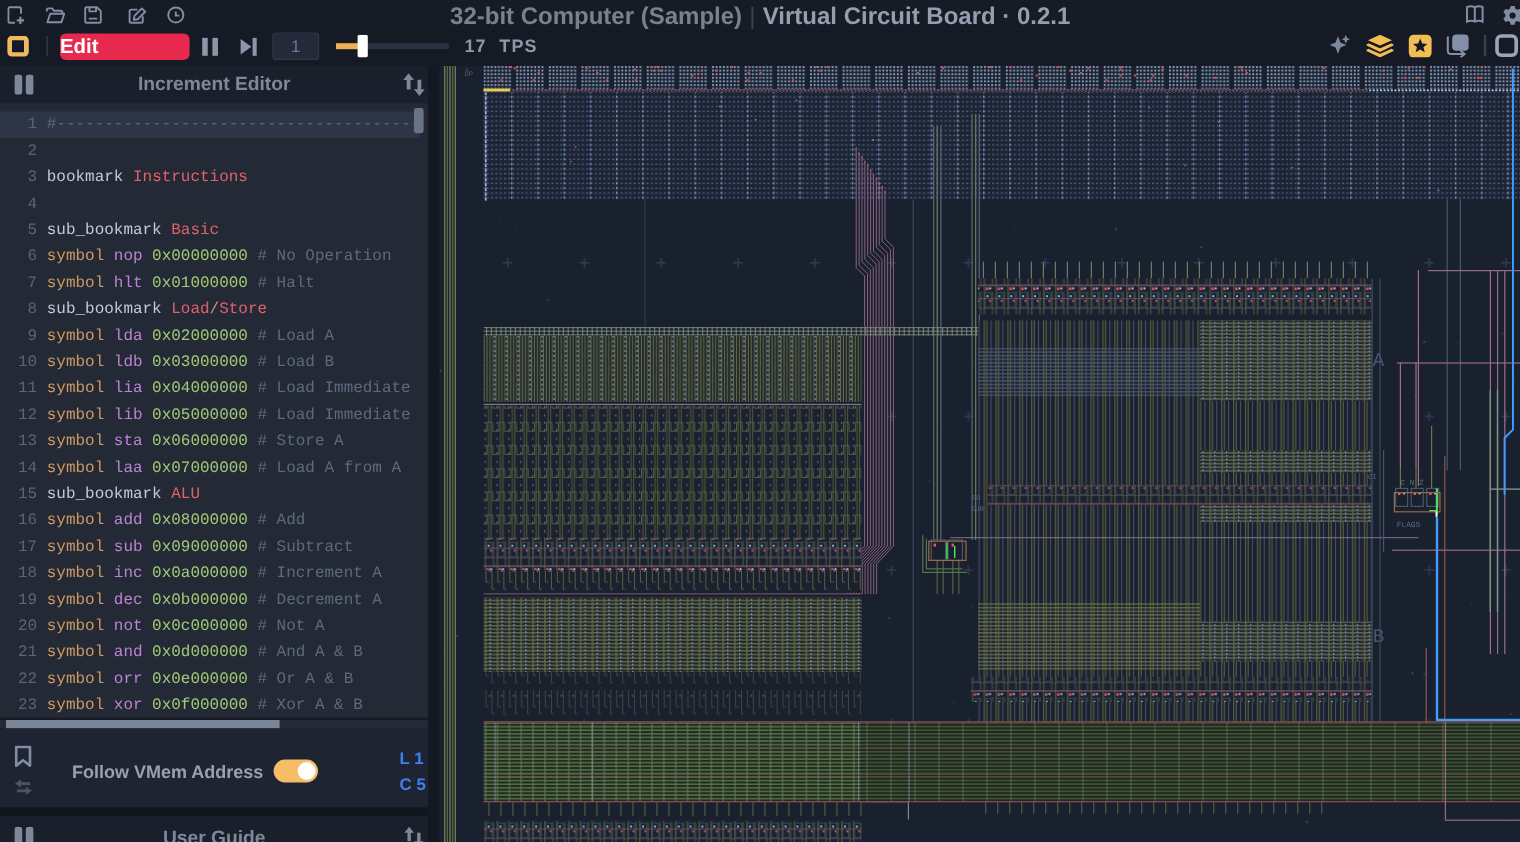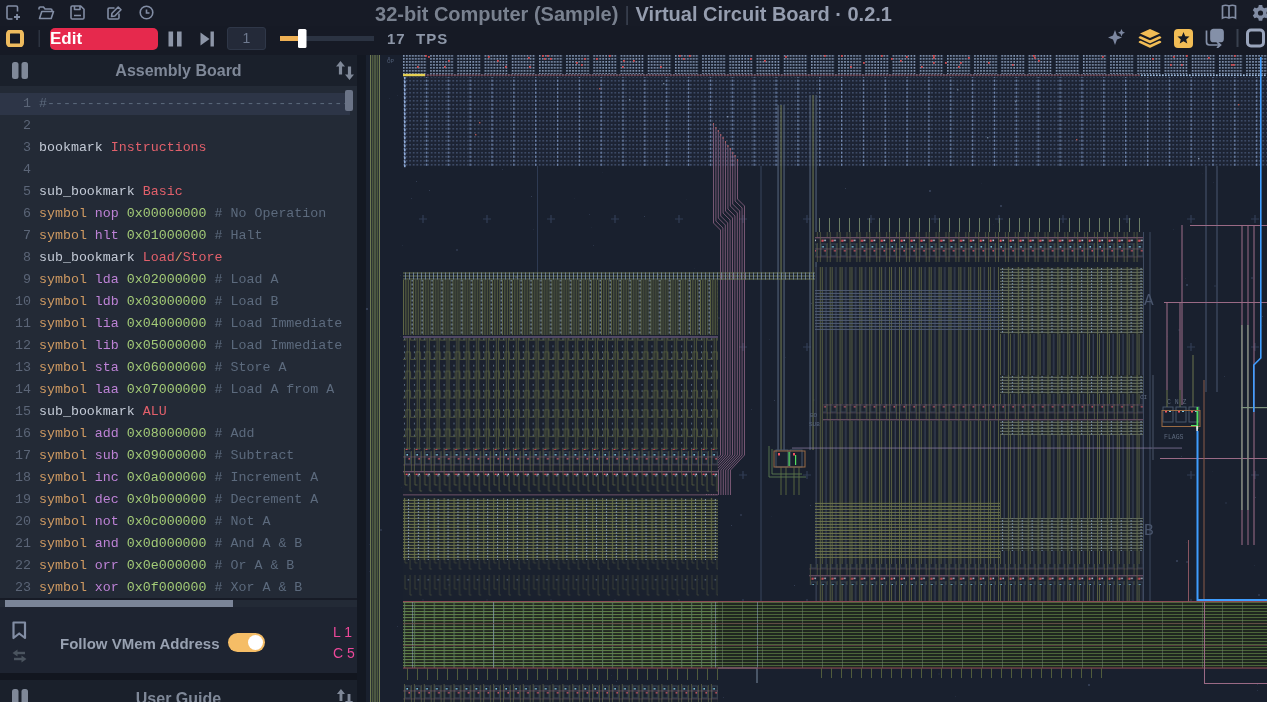--- a/index.html
+++ b/index.html
@@ -26,21 +26,21 @@
   .hl { background:#2d3547; }
   .c-kw { color:#c3cad6; } .c-red { color:#e2606b; } .c-sym { color:#cf9a62; }
   .c-mn { color:#bd82d6;margin-top:36px; } .c-hex { color:#a3cb77;margin-top:12px; } .c-cm { color:#5c6a7d; }
   #vscroll { left:345px; top:90px; width:8px; height:21px; background:#6a7386; border-radius:2px; }
   #hscroll { left:0px; top:600px; width:357px; height:7px; background:#232a36; }
   #hthumb { left:5px; top:0px; width:228px; height:7px; background:#7b8598; }
   #pfoot { left:0; top:607px; width:357px; height:66px; background:#1e2431; }
   #followlbl { left:60px; top:635px; color:#98a1b1; font-size:15px; font-weight:bold; }
   #toggle { left:228px; top:633px; width:37px; height:19px; background:#f5bd66; border-radius:9.5px; }
   #toggle .knob { position:absolute; right:2px; top:2px; width:15px; height:15px; border-radius:50%; background:#fff; }
-  .lc { position:absolute; color:#ec4899; font-size:14px; font-weight:normal; }
+  .lc { position:absolute; color:#3b82f6; font-size:14px; font-weight:bold; }
   #gap1 { left:0; top:673px; width:357px; height:7px; background:#12161f; }
   #phead2 { left:0; top:680px; width:357px; height:22px; background:#1a202b; }
   #pborder { left:357px; top:55px; width:9px; height:647px; background:#131822; }
 </style>
 </head>
 <body>
 <div id="app">
   <div id="bar1" class="abs"></div>
   <div id="bar2" class="abs"></div>
   <div id="title" class="abs">32-bit Computer (Sample)<span class="sep">|</span><b>Virtual Circuit Board · 0.2.1</b></div>
@@ -99,21 +99,21 @@
       </g>
     <g stroke="#8490a8" fill="none" stroke-width="1.7">
       <rect x="103" y="1.5" width="12" height="12" rx="2.5" fill="#8490a8"></rect>
       <path d="M98.5 2.5 V14 Q98.5 17 101.5 17 H112 M109 14 l3.5 3 -3.5 3"></path>
     </g>
     <rect x="128.5" y="1" width="2" height="18" fill="#39414f"></rect>
     <rect x="139.5" y="2" width="16" height="16" rx="3.5" fill="none" stroke="#9aa5bc" stroke-width="3"></rect>
   </svg>
 
   <div id="phead" class="abs">
-      <div class="phead-t">Assembly Board</div>
+      <div class="phead-t">Increment Editor</div>
     </div>
   <svg class="ic" style="left:12px;top:62px" width="16" height="17" viewBox="0 0 16 17" fill="#7f8898">
     <rect x="0" y="0" width="6.5" height="17" rx="2.5"></rect>
       <rect x="9.5" y="0" width="6.5" height="17" rx="2.5"></rect>
   </svg>
   <svg class="ic" style="left:336px;top:61px" width="18" height="19" viewBox="0 0 18 19" fill="#7f8898">
     <path d="M4.5 0 L9 5.6 H6.1 V13.5 H2.9 V5.6 H0 Z"></path>
     <path d="M13.5 19 L18 13.4 H15.1 V5.5 H11.9 V13.4 H9 Z"></path>
   </svg>
   <div id="code" class="abs"><div id="codelines"><div class="row hl"><span class="ln">1</span> <span class="c-cm">#--------------------------------------</span></div><div class="row"><span class="ln">2</span> </div><div class="row"><span class="ln">3</span> <span class="c-kw">bookmark </span><span class="c-red">Instructions</span></div><div class="row"><span class="ln">4</span> </div><div class="row"><span class="ln">5</span> <span class="c-kw">sub_bookmark </span><span class="c-red">Basic</span></div><div class="row"><span class="ln">6</span> <span class="c-sym">symbol </span><span class="c-mn">nop </span><span class="c-hex">0x00000000 </span><span class="c-cm"># No Operation</span></div><div class="row"><span class="ln">7</span> <span class="c-sym">symbol </span><span class="c-mn">hlt </span><span class="c-hex">0x01000000 </span><span class="c-cm"># Halt</span></div><div class="row"><span class="ln">8</span> <span class="c-kw">sub_bookmark </span><span class="c-red">Load</span><span class="c-sym">/</span><span class="c-red">Store</span></div><div class="row"><span class="ln">9</span> <span class="c-sym">symbol </span><span class="c-mn">lda </span><span class="c-hex">0x02000000 </span><span class="c-cm"># Load A</span></div><div class="row"><span class="ln">10</span> <span class="c-sym">symbol </span><span class="c-mn">ldb </span><span class="c-hex">0x03000000 </span><span class="c-cm"># Load B</span></div><div class="row"><span class="ln">11</span> <span class="c-sym">symbol </span><span class="c-mn">lia </span><span class="c-hex">0x04000000 </span><span class="c-cm"># Load Immediate</span></div><div class="row"><span class="ln">12</span> <span class="c-sym">symbol </span><span class="c-mn">lib </span><span class="c-hex">0x05000000 </span><span class="c-cm"># Load Immediate</span></div><div class="row"><span class="ln">13</span> <span class="c-sym">symbol </span><span class="c-mn">sta </span><span class="c-hex">0x06000000 </span><span class="c-cm"># Store A</span></div><div class="row"><span class="ln">14</span> <span class="c-sym">symbol </span><span class="c-mn">laa </span><span class="c-hex">0x07000000 </span><span class="c-cm"># Load A from A</span></div><div class="row"><span class="ln">15</span> <span class="c-kw">sub_bookmark </span><span class="c-red">ALU</span></div><div class="row"><span class="ln">16</span> <span class="c-sym">symbol </span><span class="c-mn">add </span><span class="c-hex">0x08000000 </span><span class="c-cm"># Add</span></div><div class="row"><span class="ln">17</span> <span class="c-sym">symbol </span><span class="c-mn">sub </span><span class="c-hex">0x09000000 </span><span class="c-cm"># Subtract</span></div><div class="row"><span class="ln">18</span> <span class="c-sym">symbol </span><span class="c-mn">inc </span><span class="c-hex">0x0a000000 </span><span class="c-cm"># Increment A</span></div><div class="row"><span class="ln">19</span> <span class="c-sym">symbol </span><span class="c-mn">dec </span><span class="c-hex">0x0b000000 </span><span class="c-cm"># Decrement A</span></div><div class="row"><span class="ln">20</span> <span class="c-sym">symbol </span><span class="c-mn">not </span><span class="c-hex">0x0c000000 </span><span class="c-cm"># Not A</span></div><div class="row"><span class="ln">21</span> <span class="c-sym">symbol </span><span class="c-mn">and </span><span class="c-hex">0x0d000000 </span><span class="c-cm"># And A &amp; B</span></div><div class="row"><span class="ln">22</span> <span class="c-sym">symbol </span><span class="c-mn">orr </span><span class="c-hex">0x0e000000 </span><span class="c-cm"># Or A &amp; B</span></div><div class="row"><span class="ln">23</span> <span class="c-sym">symbol </span><span class="c-mn">xor </span><span class="c-hex">0x0f000000 </span><span class="c-cm"># Xor A &amp; B</span></div></div></div>

